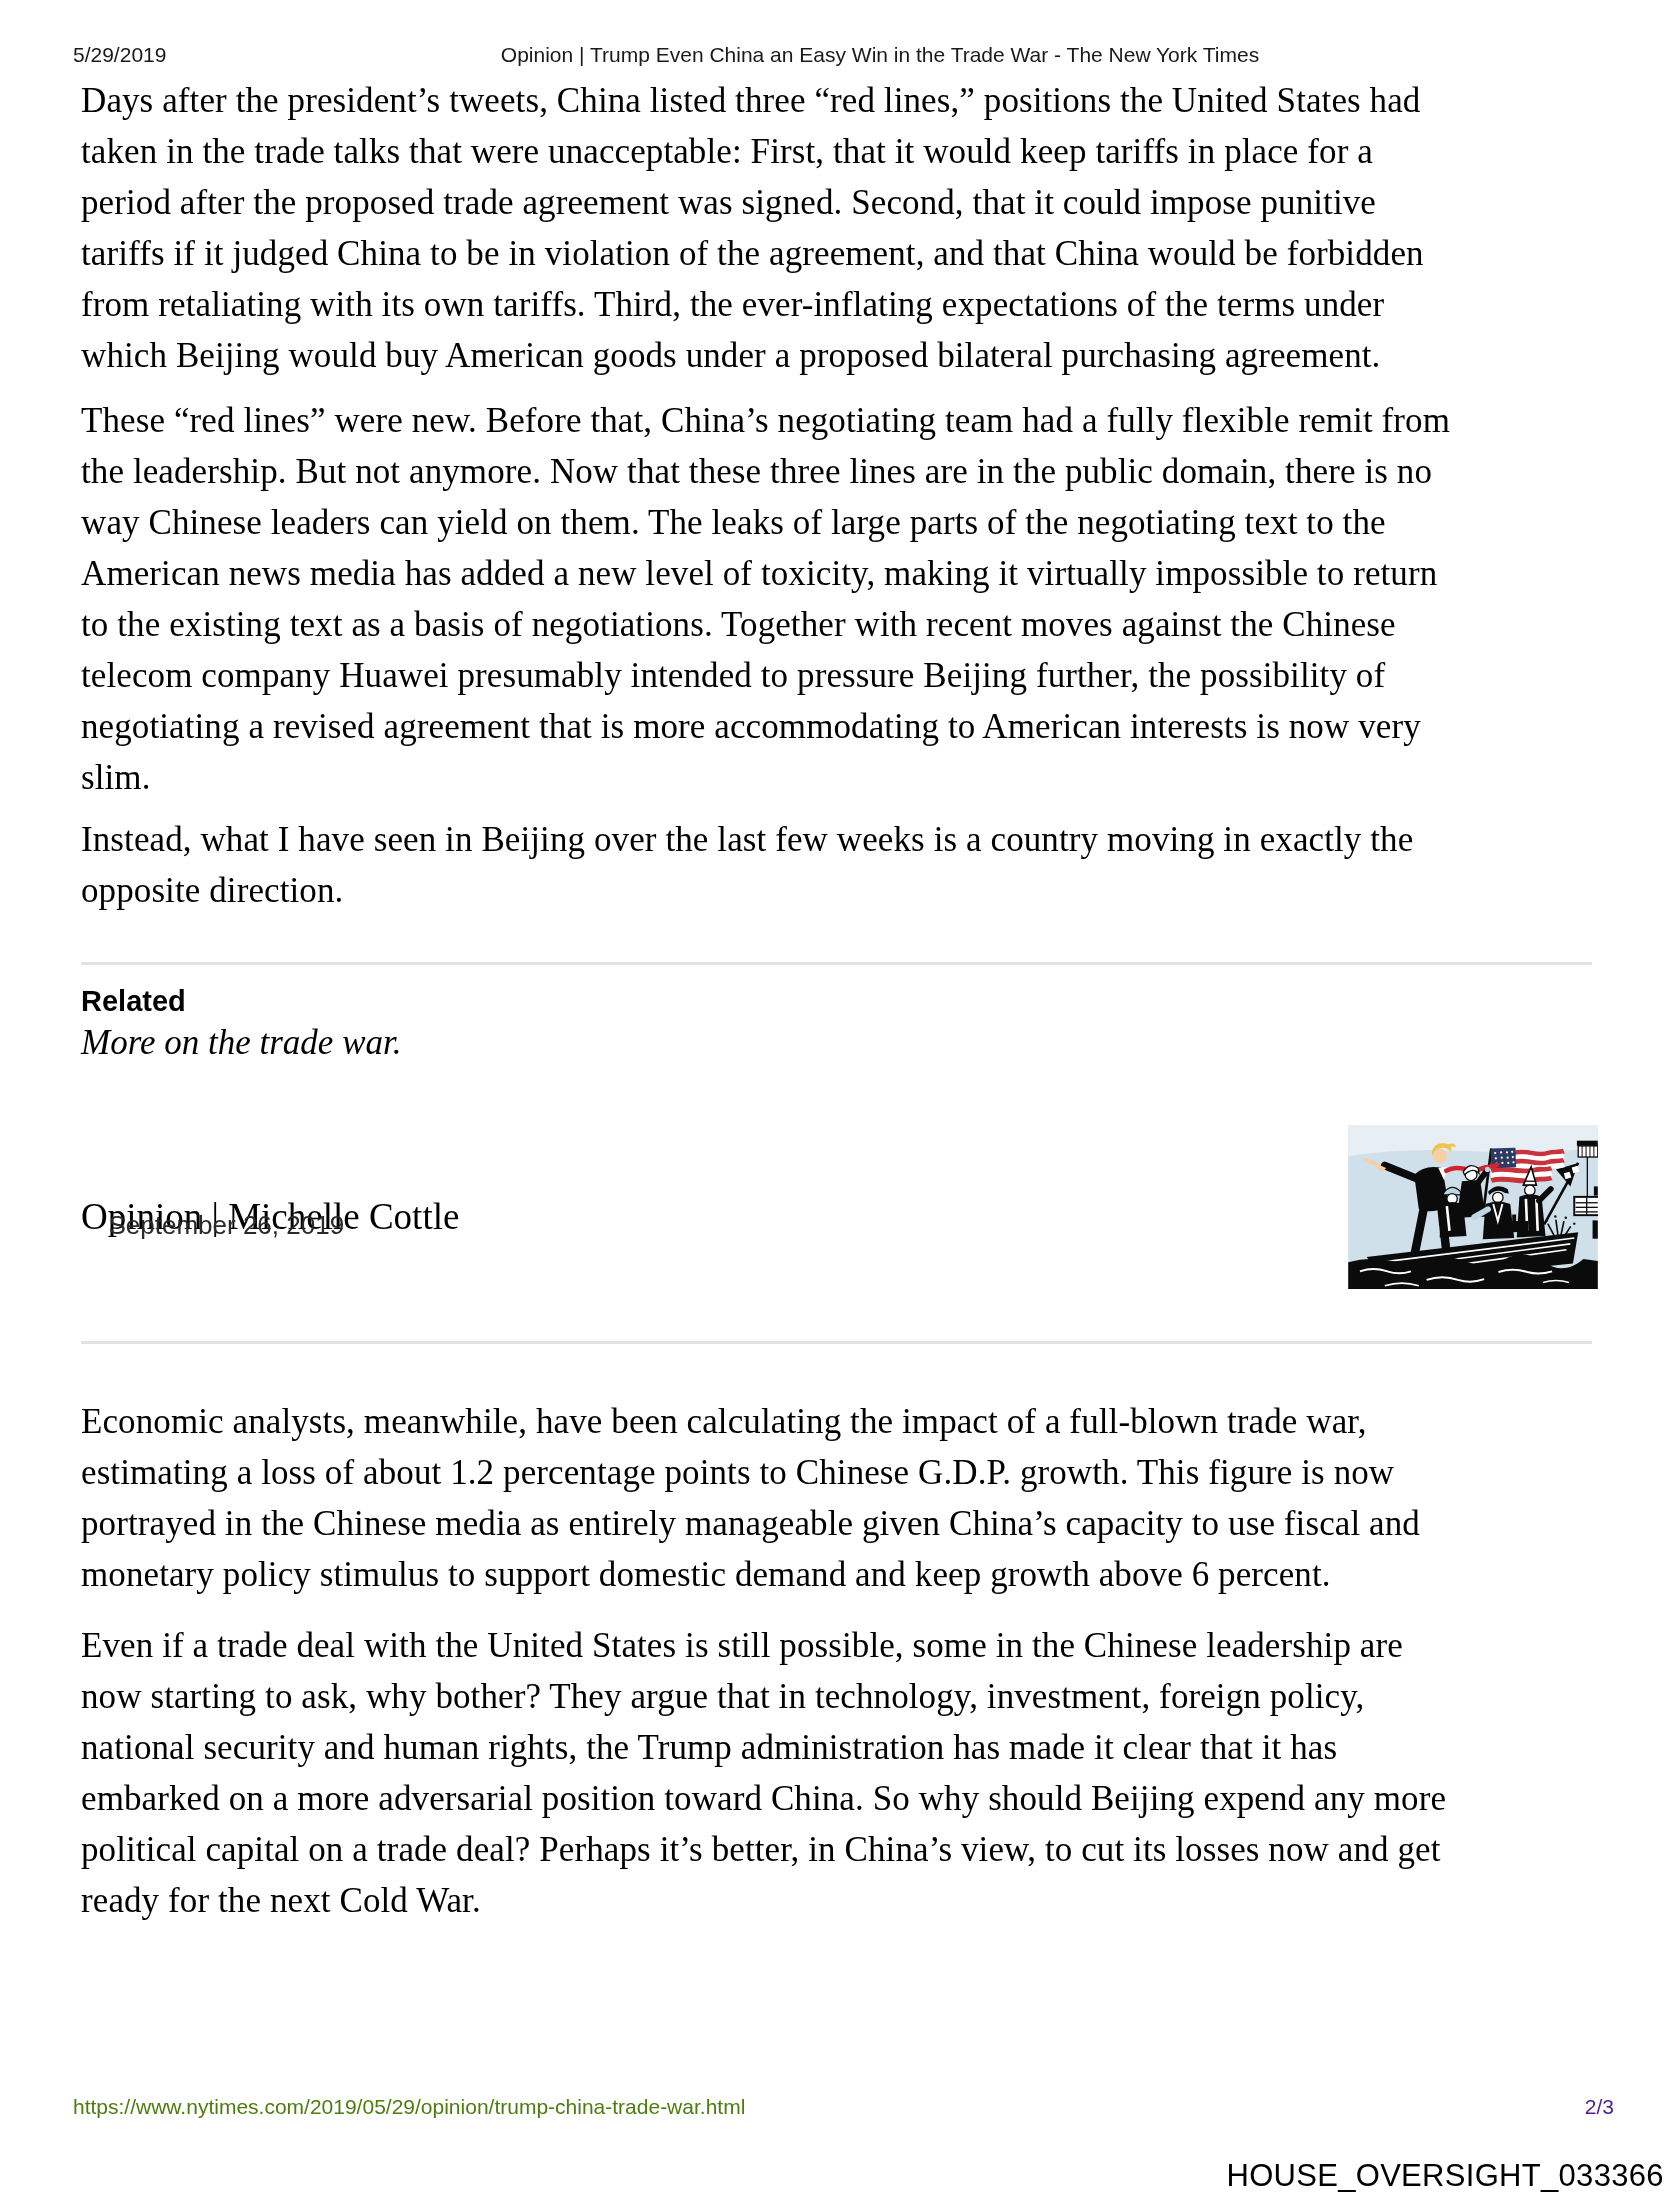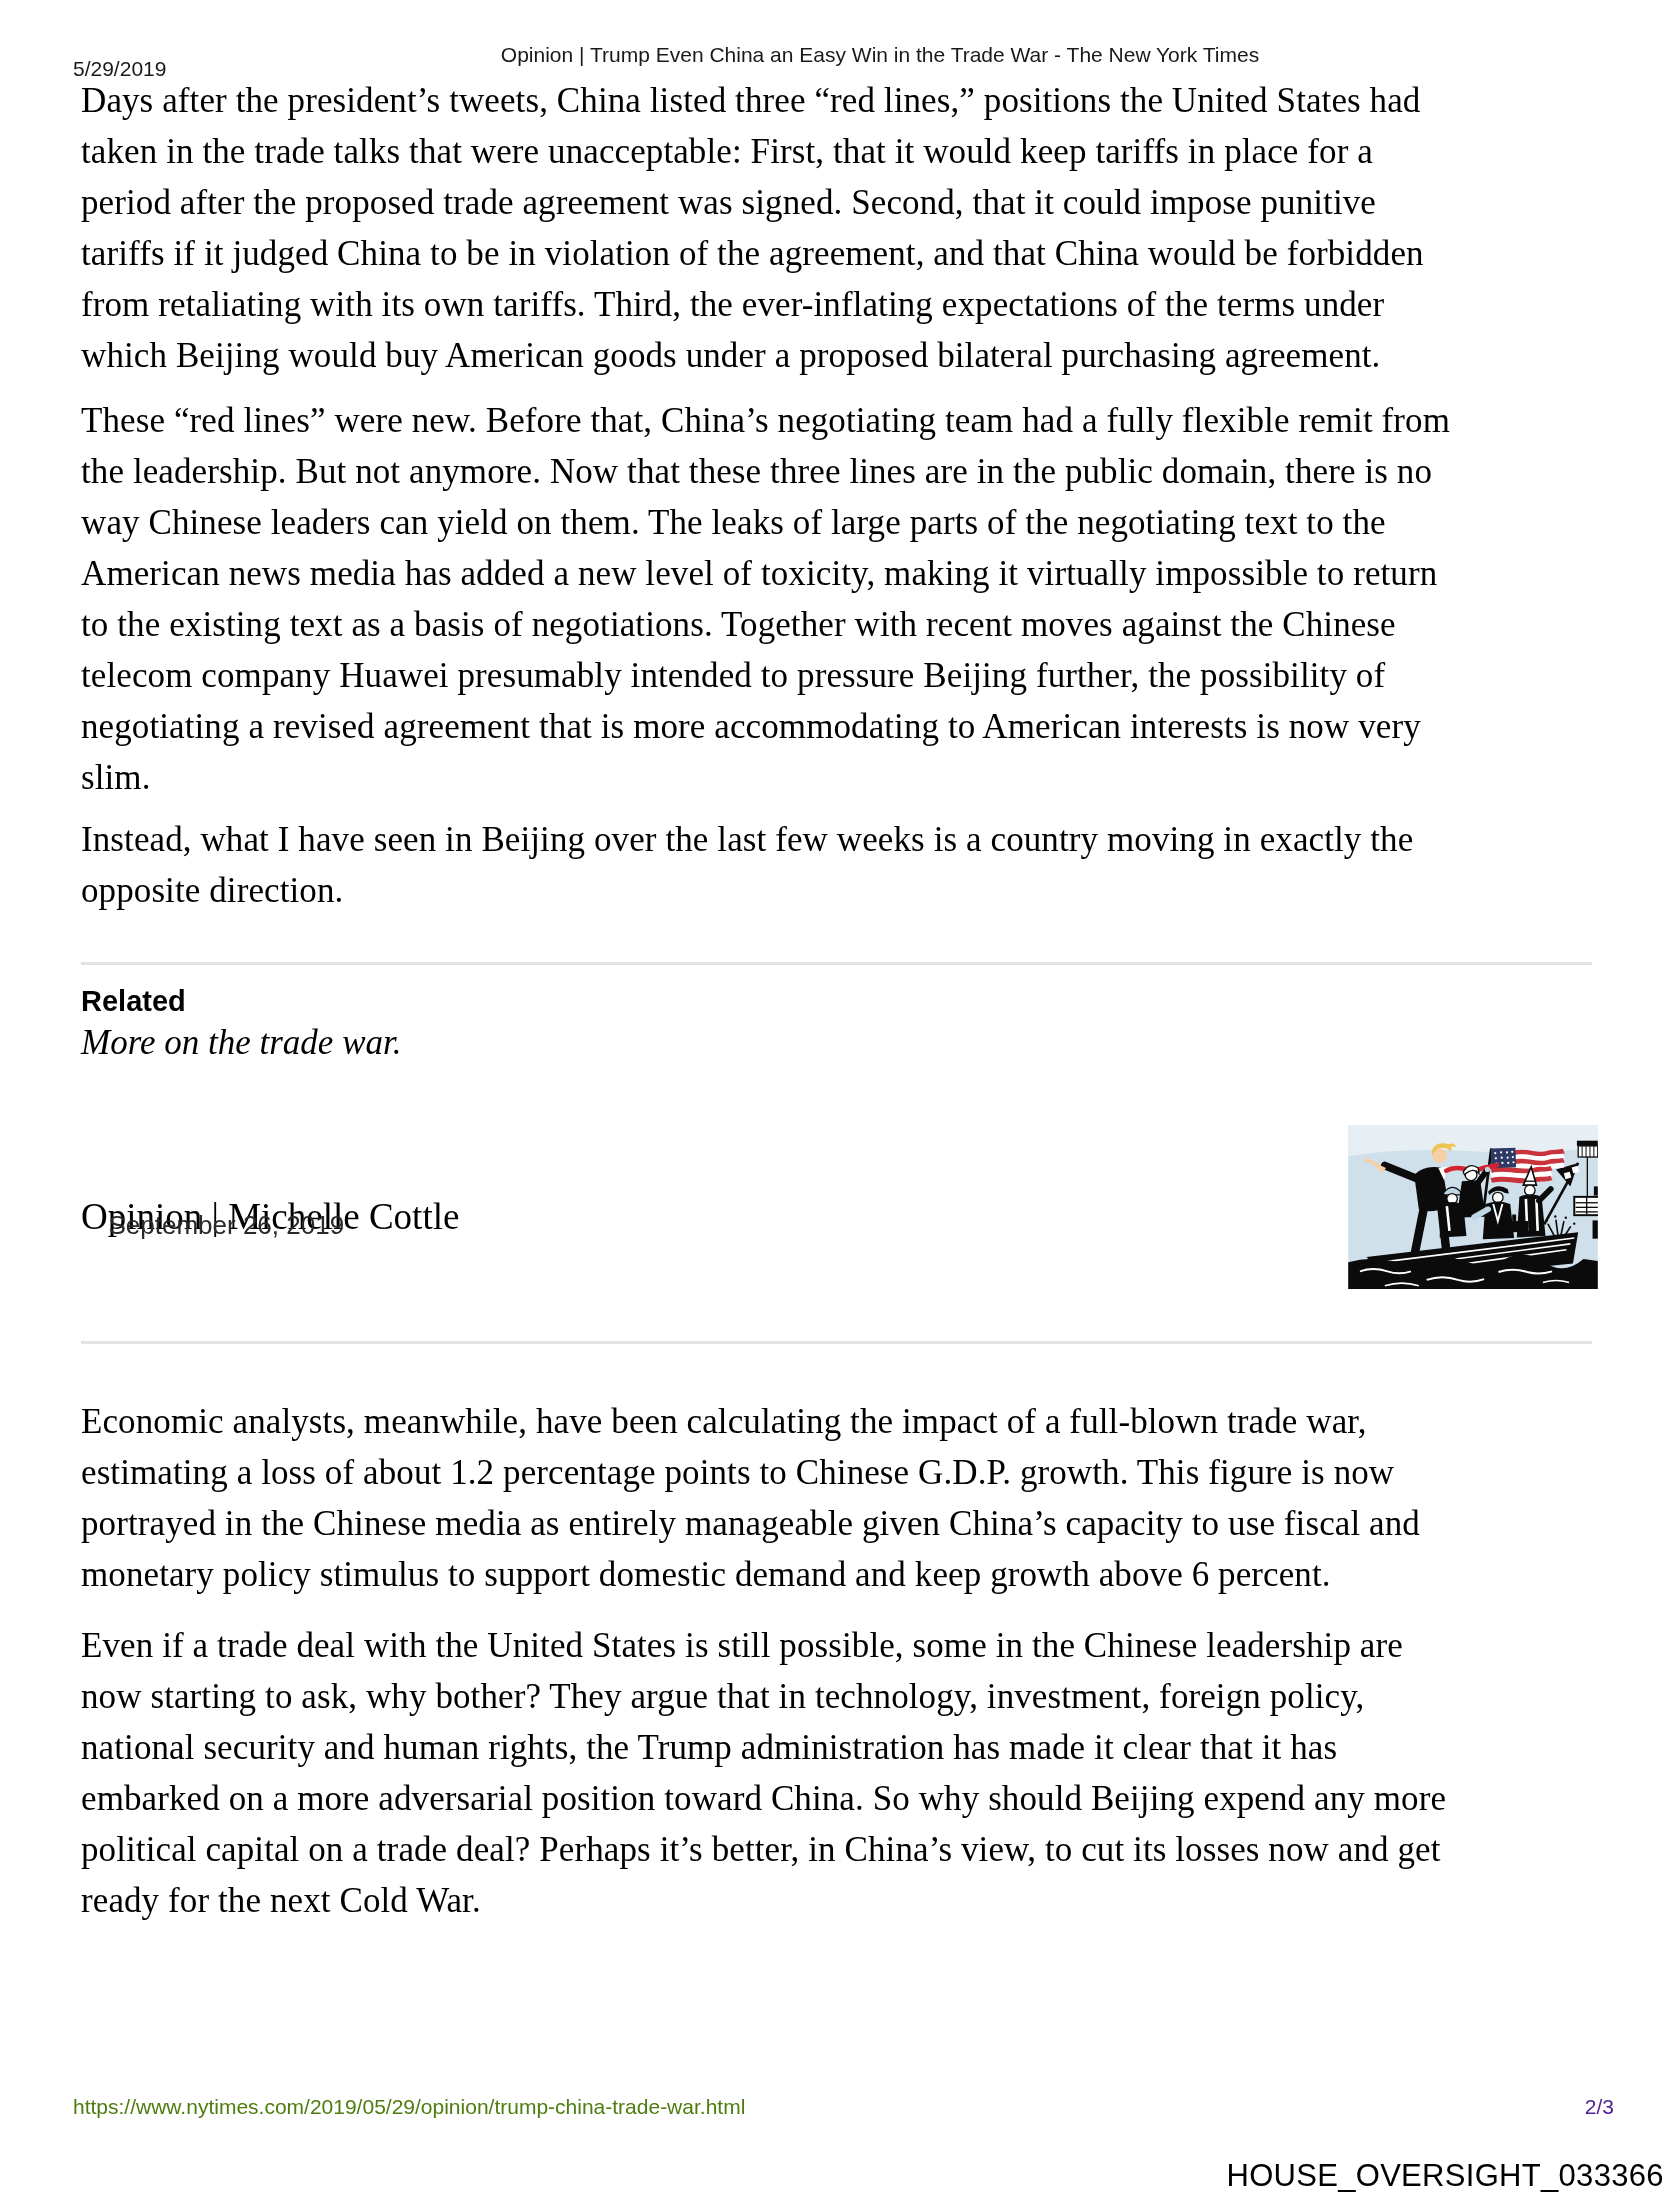--- a/index.html
+++ b/index.html
@@ -12,21 +12,21 @@
     font-family: "Liberation Serif", serif;
     color: #000;
   }
   .hdr-text {
     position: absolute;
     top: 41px;
     font: 21px/27.5px "Liberation Sans", sans-serif;
     color: #1a1a1a;
     white-space: pre;
   }
-  .hdr-date { left: 73px; margin-top: 14px; }
+  .hdr-date { left: 73px; }
   .hdr-title { left: 50%; transform: translateX(-44%); }
   .para {
     position: absolute;
     left: 81px;
     font: 35px/51px "Liberation Serif", serif;
     color: #000000;
     white-space: pre;
     letter-spacing: 0.1px;
   }
   .divider {

